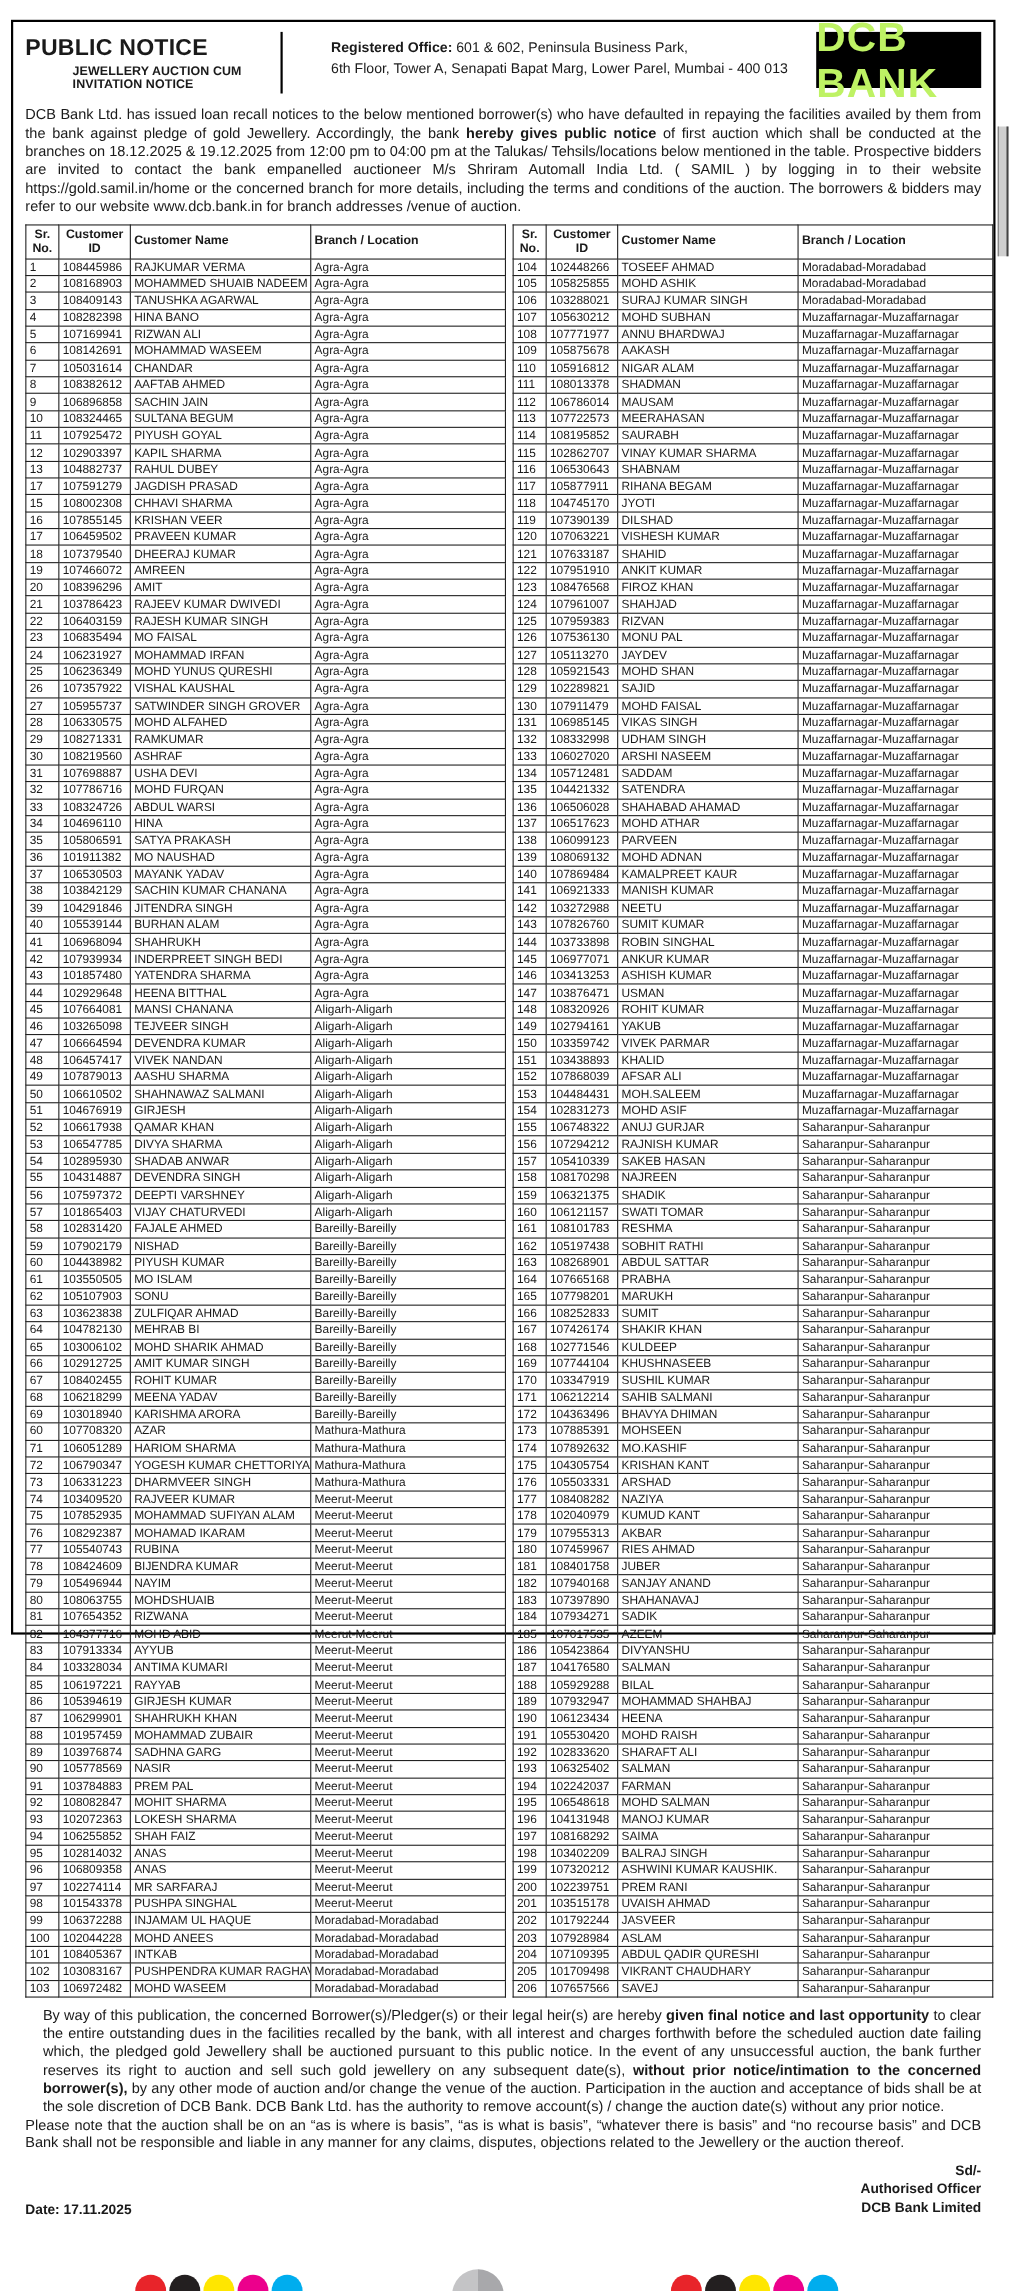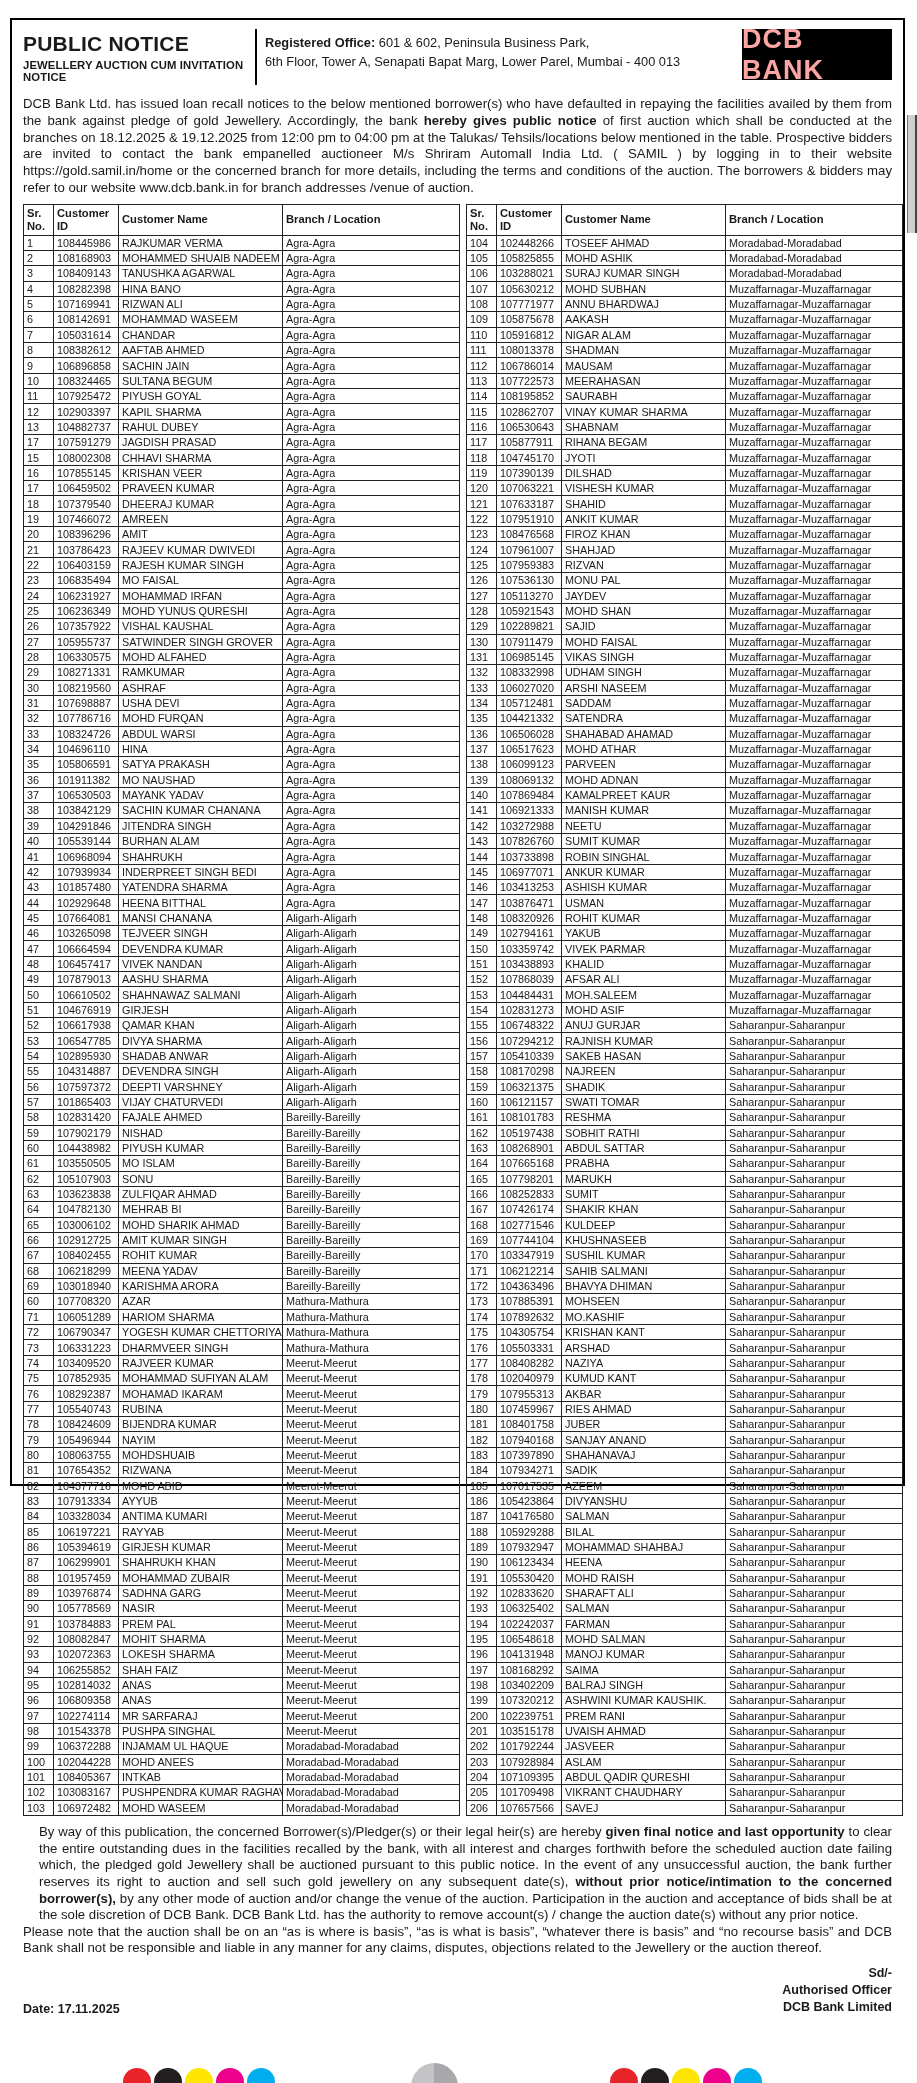--- a/index.html
+++ b/index.html
@@ -10,44 +10,44 @@
   }
   .doc{
     position:absolute;left:10px;top:18px;width:895px;height:1468px;
     border:2px solid #000;box-sizing:border-box;
     padding:7px 11px 8px 11px;display:flex;flex-direction:column;background:#fff;
   }
   
   .hdr{display:flex;align-items:stretch;height:60px;flex:0 0 auto;}
   .hdr-left{width:228px;padding-top:5px;}
   .hdr-title{font-size:21px;font-weight:bold;letter-spacing:0.2px;line-height:1.1;}
-  .hdr-sub{font-size:11.3px;font-weight:bold;margin-top:4px;letter-spacing:0.1px;}
+  .hdr-sub{font-size:11.3px;font-weight:bold;margin-top:4px;letter-spacing:0.1px;margin-left:43px;}
   .hdr-div{width:0;border-left:2px solid #000;margin:2px 8px 2px 4px;}
-  .hdr-mid{flex:1;padding-top:6px;font-size:12.8px;line-height:1.5;}
+  .hdr-mid{flex:1;padding-top:6px;font-size:12.8px;line-height:1.5;margin-left:36px;}
   .hdr-mid .b{font-weight:bold;}
   .logo{
-    width:150px;height:51px;background:#000;color:#fca5a5;margin-top:2px;
+    width:150px;height:51px;background:#000;color:#bef264;margin-top:2px;
     display:flex;align-items:center;justify-content:center;
-    font-size:27px;font-weight:bold;letter-spacing:1px;flex:0 0 auto;
+    font-size:37px;font-weight:bold;letter-spacing:1px;flex:0 0 auto;
   }
   
   .intro{margin-top:9px;font-size:13.2px;line-height:1.27;text-align:justify;flex:0 0 auto;}
   .b{font-weight:bold;}
   
   .tables{display:flex;gap:6px;margin-top:7px;flex:0 0 auto;}
   table.data-table{border-collapse:collapse;table-layout:fixed;width:436px;}
   table.data-table th,table.data-table td{
     border:1px solid #222;overflow:hidden;white-space:nowrap;
     font-size:10.8px;padding:0 3px;box-sizing:border-box;
   }
   table.data-table th{
     font-size:11.2px;font-weight:bold;text-align:left;height:31px;
     vertical-align:middle;line-height:1.15;white-space:normal;
   }
-  table.data-table th.c{}
+  table.data-table th.c{text-align:center;}
   table.data-table td{height:15.35px;line-height:14px;}
   col.c-sr{width:30px;} col.c-id{width:65px;} col.c-nm{width:164px;} col.c-br{width:177px;}
   td.sr{text-align:left;padding-left:4px;}
   
   .foot-para{margin-top:8px;font-size:13.2px;line-height:1.26;text-align:justify;flex:0 0 auto;margin-left:16px;}
   .foot-para2{margin-top:0;font-size:13.2px;line-height:1.26;text-align:justify;flex:0 0 auto;}
   
   .bottom-bar{margin-top:auto;display:flex;justify-content:space-between;align-items:flex-end;flex:0 0 auto;}
   .date{font-size:12.5px;font-weight:bold;margin-top:45px;}
   .sig{text-align:right;font-size:12.5px;font-weight:bold;line-height:1.35;}

